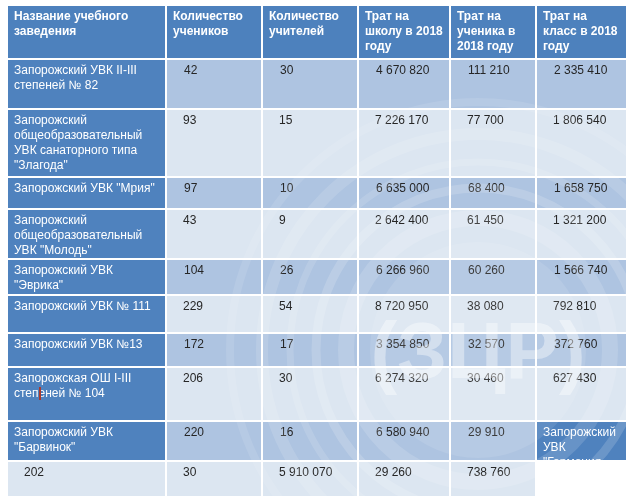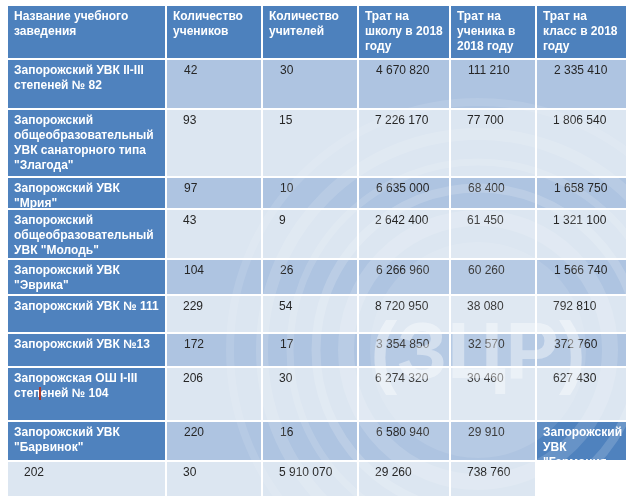--- a/index.html
+++ b/index.html
@@ -20,21 +20,21 @@
     grid-template-columns:157px 94px 94px 90px 84px 89px;
     grid-template-rows:52px 48px 66px 30px 48px 34px 36px 32px 52px 38px 34px;
     gap:2px;
     border-radius:13px;
   }
   .c{
     padding:3px 6px;font-size:12px;line-height:15px;overflow:hidden;
     color:var(--txt);
   }
   .th{background:var(--hdr);color:#ffffff;font-weight:bold;}
-  .nm{background:var(--nm);color:#ffffff;font-weight:bold;position:relative;}
+  .nm{background:var(--nm);color:#ffffff;font-weight:normal;position:relative;}
   .d1{background:var(--dark);padding-left:17px;}
   .d2{background:var(--light);padding-left:16px;}
   .caret{
     position:absolute;left:31px;top:19px;width:2px;height:13px;
     background:#a93a2e;
   }
   .wm{
     position:absolute;left:0;top:0;pointer-events:none;
   }
   .wm text{
@@ -75,21 +75,21 @@
     <div class="c d1">10</div>
     <div class="c d1">6 635 000</div>
     <div class="c d1">68 400</div>
     <div class="c d1">1 658 750</div>
 
     <div class="c nm">Запорожский общеобразовательный УВК "Молодь"</div>
     <div class="c d2">43</div>
     <div class="c d2">9</div>
     <div class="c d2">2 642 400</div>
     <div class="c d2">61 450</div>
-    <div class="c d2">1 321 100</div>
+    <div class="c d2">1 321 200</div>
 
     <div class="c nm">Запорожский УВК "Эврика"</div>
     <div class="c d1">104</div>
     <div class="c d1">26</div>
     <div class="c d1">6 266 960</div>
     <div class="c d1">60 260</div>
     <div class="c d1">1 566 740</div>
 
     <div class="c nm">Запорожский УВК № 111</div>
     <div class="c d2">229</div>

